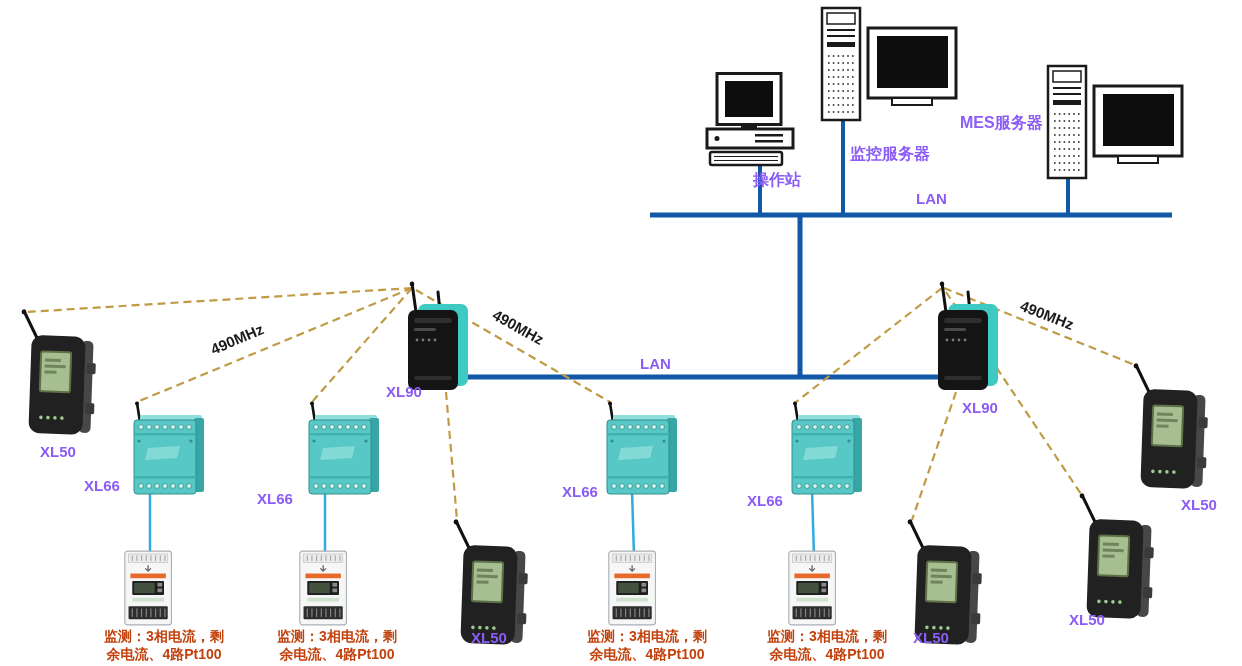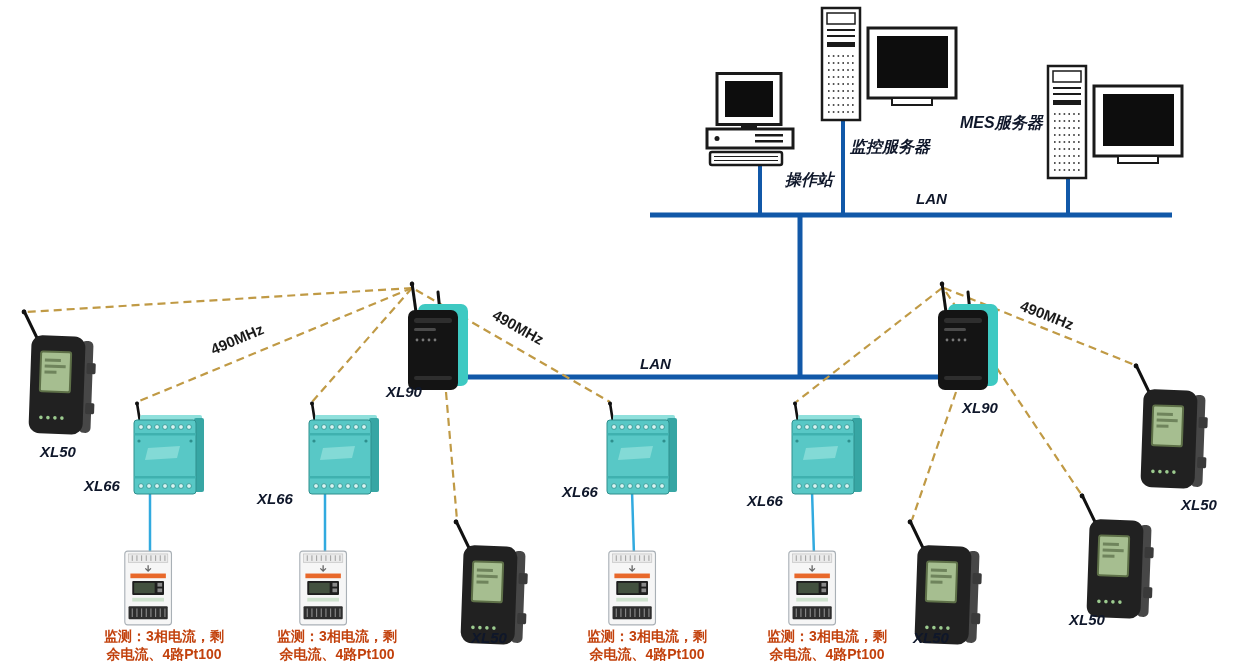--- a/index.html
+++ b/index.html
@@ -1,20 +1,20 @@
 <!DOCTYPE html>
 <html><head>
 <meta charset="utf-8">
 <style>
   html,body{margin:0;padding:0;background:#ffffff;}
   .stage{position:relative;width:1242px;height:666px;background:#ffffff;overflow:hidden;
          font-family:"Liberation Sans", sans-serif;}
   .wires{position:absolute;left:0;top:0;z-index:1;}
   .dev{position:absolute;z-index:2;}
-  .lbl{position:absolute;z-index:3;font-weight:bold;font-size:15px;color:#0f172a;white-space:nowrap;font-style:italic;}
+  .lbl{position:absolute;z-index:3;font-weight:bold;font-size:15px;color:#8b5cf6;white-space:nowrap;}
   .lbl.zh{font-size:16px;}
   .freq{position:absolute;z-index:3;font-weight:600;font-size:15px;color:#1a1a1a;white-space:nowrap;
         transform-origin:left top;}
   .caption{position:absolute;z-index:3;width:130px;text-align:center;font-weight:bold;font-size:14px;
            line-height:1.28;color:#c2410c;}
   .defs-holder{position:absolute;width:0;height:0;overflow:hidden;}
 </style>
 </head>
 <body>
 
@@ -165,26 +165,26 @@
       <path d="M942 288 L796 402"></path>
       <path d="M944 288 L1135 365"></path>
       <path d="M946 292 L1081 494"></path>
       <path d="M956 392 L912 520"></path>
     </g>
   </svg>
 
   <svg class="dev" style="left:700px;top:72px;width:100px;height:100px">
       <use href="#sym-computer"></use>
     </svg>
-  <div class="lbl zh" style="left:785px;top:170px">操作站</div>
+  <div class="lbl zh" style="left:753px;top:170px">操作站</div>
 
   <svg class="dev" style="left:820px;top:6px;width:140px;height:120px">
       <use href="#sym-server"></use>
     </svg>
-  <div class="lbl zh" style="left:850px;top:137px">监控服务器</div>
+  <div class="lbl zh" style="left:850px;top:144px">监控服务器</div>
 
   <svg class="dev" style="left:1046px;top:64px;width:140px;height:120px">
       <use href="#sym-server"></use>
     </svg>
   <div class="lbl zh" style="left:960px;top:113px">MES服务器</div>
 
   <div class="lbl" style="left:916px;top:190px">LAN</div>
   <div class="lbl" style="left:640px;top:355px">LAN</div>
 
   <svg class="dev" style="left:402px;top:280px;width:72px;height:112px">

